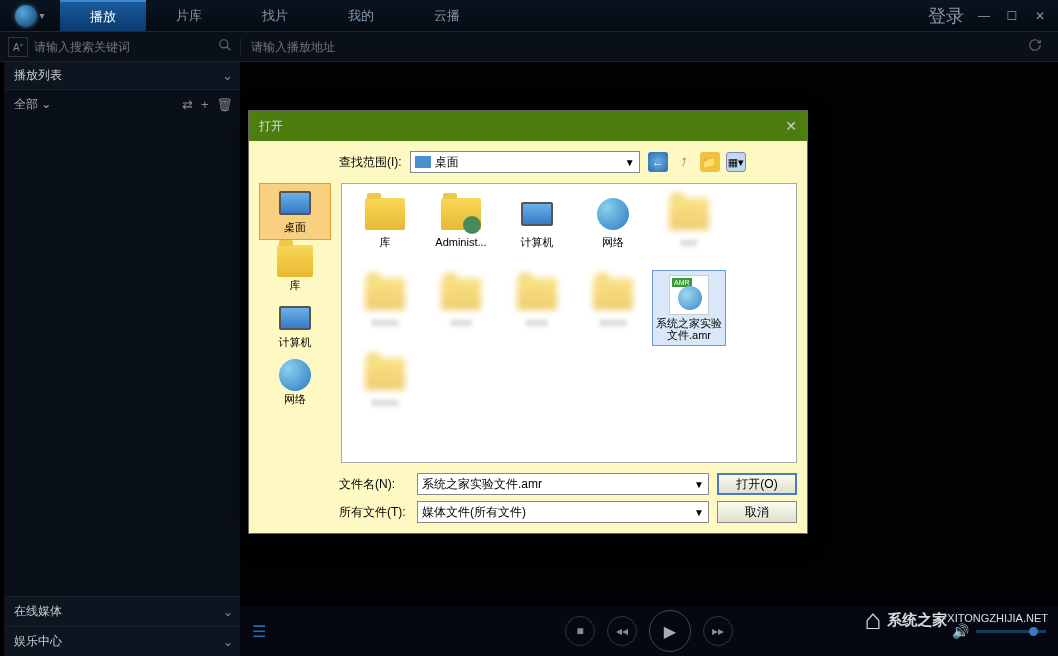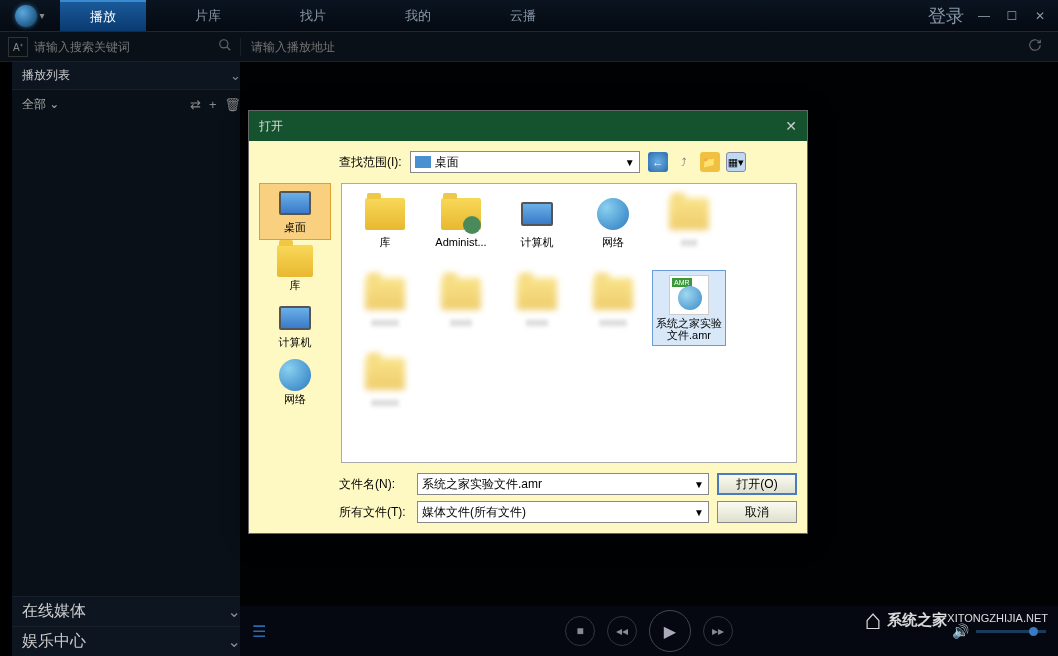--- a/index.html
+++ b/index.html
@@ -2,65 +2,65 @@
 <html><head>
 <meta charset="utf-8">
 <style>
 * { margin: 0; padding: 0; box-sizing: border-box; font-family: "Microsoft YaHei", Arial, sans-serif; }
 body { background: #000; width: 1058px; height: 656px; overflow: hidden; position: relative; color: #ccc; }
 
 
 .topbar { height: 32px; background: linear-gradient(#0a1420, #050a12); display: flex; align-items: center; border-bottom: 1px solid #1a2838; }
 .logo-area { width: 60px; display: flex; align-items: center; justify-content: center; }
 .logo-circle { width: 22px; height: 22px; border-radius: 50%; background: radial-gradient(circle at 35% 35%, #5aa8e0, #0a3a60); box-shadow: 0 0 4px #2a6a9a; }
-.nav-tabs { display: flex; height: 100%; gap: 19px; }
+.nav-tabs { display: flex; height: 100%; }
 .nav-tab { padding: 0 30px; height: 100%; display: flex; align-items: center; font-size: 13px; color: #8899aa; cursor: pointer; }
 .nav-tab.active { background: linear-gradient(#1a5a9a, #0a3a70); color: #fff; border-top: 2px solid #3a8ad0; }
 .topbar-right { margin-left: auto; display: flex; align-items: center; gap: 12px; padding-right: 10px; }
 .login-link { color: #8899aa; font-size: 18px; cursor: pointer; }
 .win-btn { width: 16px; height: 16px; color: #8899aa; cursor: pointer; display: flex; align-items: center; justify-content: center; font-size: 12px; }
 
 
 .secondbar { height: 30px; display: flex; align-items: center; background: #0a1018; border-bottom: 1px solid #1a2028; }
 .search-area { width: 240px; display: flex; align-items: center; padding: 0 8px; gap: 6px; }
 .font-btn { width: 20px; height: 20px; border: 1px solid #333; font-size: 10px; color: #888; display: flex; align-items: center; justify-content: center; }
 .search-input { flex: 1; background: transparent; border: none; color: #666; font-size: 12px; outline: none; }
 .search-icon { color: #666; cursor: pointer; }
 .address-area { flex: 1; display: flex; align-items: center; padding: 0 10px; border-left: 1px solid #1a2028; }
 .address-input { flex: 1; background: transparent; border: none; color: #555; font-size: 12px; outline: none; }
 .refresh-icon { color: #666; margin-right: 6px; cursor: pointer; }
 
 
-.sidebar { position: absolute; left: 12px; top: 62px; width: 240px; bottom: 0; background: #0a1018; border-right: 1px solid #1a2028; display: flex; flex-direction: column; }
+.sidebar { position: absolute; left: 4px; top: 62px; width: 240px; bottom: 0; background: #0a1018; border-right: 1px solid #1a2028; display: flex; flex-direction: column; }
 .sidebar-header { height: 28px; display: flex; align-items: center; padding: 0 10px; font-size: 12px; color: #ccc; background: #0d1520; border-bottom: 1px solid #1a2028; }
 .sidebar-controls { margin-left: auto; font-size: 13px; color: #888; }
 .sidebar-filter { height: 28px; display: flex; align-items: center; padding: 0 10px; font-size: 12px; color: #aaa; }
 .filter-icons { margin-left: auto; display: flex; gap: 8px; color: #888; }
 .filter-icons span { cursor: pointer; font-size: 13px; }
 .sidebar-body { flex: 1; }
-.sidebar-section { height: 30px; display: flex; align-items: center; padding: 0 10px; font-size: 16px; color: #ccc; background: #0d1520; border-top: 1px solid #1a2028; cursor: pointer; }
+.sidebar-section { height: 30px; display: flex; align-items: center; padding: 0 10px; font-size: 12px; color: #ccc; background: #0d1520; border-top: 1px solid #1a2028; cursor: pointer; }
 .chevron { margin-left: auto; color: #888; }
 
 
 .main { position: absolute; left: 240px; top: 62px; right: 0; bottom: 50px; background: #010204; }
 
 
 .player-bar { position: absolute; left: 240px; bottom: 0; right: 0; height: 50px; background: #050810; display: flex; align-items: center; padding: 0 12px; gap: 10px; }
 .list-icon { color: #2a6aaa; cursor: pointer; font-size: 16px; }
 .player-center { position: absolute; left: 50%; transform: translateX(-50%); display: flex; align-items: center; gap: 12px; }
 .ctrl-btn { width: 30px; height: 30px; border: 1px solid #334; border-radius: 50%; display: flex; align-items: center; justify-content: center; color: #889; cursor: pointer; font-size: 12px; }
 .ctrl-btn.play { width: 42px; height: 42px; font-size: 16px; border-color: #445; color: #aab; }
 .volume-area { margin-left: auto; display: flex; align-items: center; gap: 6px; }
 .vol-icon { color: #2a6aaa; font-size: 14px; }
 .vol-slider { width: 70px; height: 3px; background: #1a3a5a; position: relative; }
 .vol-slider::after { content: ''; position: absolute; right: 8px; top: -3px; width: 9px; height: 9px; border-radius: 50%; background: #3a7ac0; }
 
 
 .dialog { position: absolute; left: 248px; top: 110px; width: 560px; background: #4a4a4a; border: 1px solid #666; box-shadow: 0 4px 20px rgba(0,0,0,0.8); }
-.dialog-title { height: 30px; background: #14532d; display: flex; align-items: center; padding: 0 10px; color: #ddd; font-size: 12px; }
+.dialog-title { height: 30px; background: #4d7c0f; display: flex; align-items: center; padding: 0 10px; color: #ddd; font-size: 12px; }
 .dialog-close { margin-left: auto; cursor: pointer; color: #ccc; font-size: 14px; }
 .dialog-body { background: #fef9c3; padding: 10px; color: #000; font-size: 12px; }
 .lookin-row { display: flex; align-items: center; gap: 8px; margin-bottom: 10px; padding-left: 80px; }
 .lookin-select { flex: 1; max-width: 230px; height: 22px; border: 1px solid #888; background: #fff; display: flex; align-items: center; padding: 0 4px; gap: 4px; }
 .mini-icon { width: 16px; height: 12px; background: #4a90d0; }
 .dropdown-arrow { margin-left: auto; font-size: 10px; }
 .nav-icons { display: flex; gap: 6px; align-items: center; }
 .nav-ico { width: 20px; height: 20px; border-radius: 3px; display:flex; align-items:center; justify-content:center; font-size:11px; }
 .nav-back { background: radial-gradient(#6ab0e8,#2a6aaa); color:#fff; }
 .nav-up { color:#777; }

